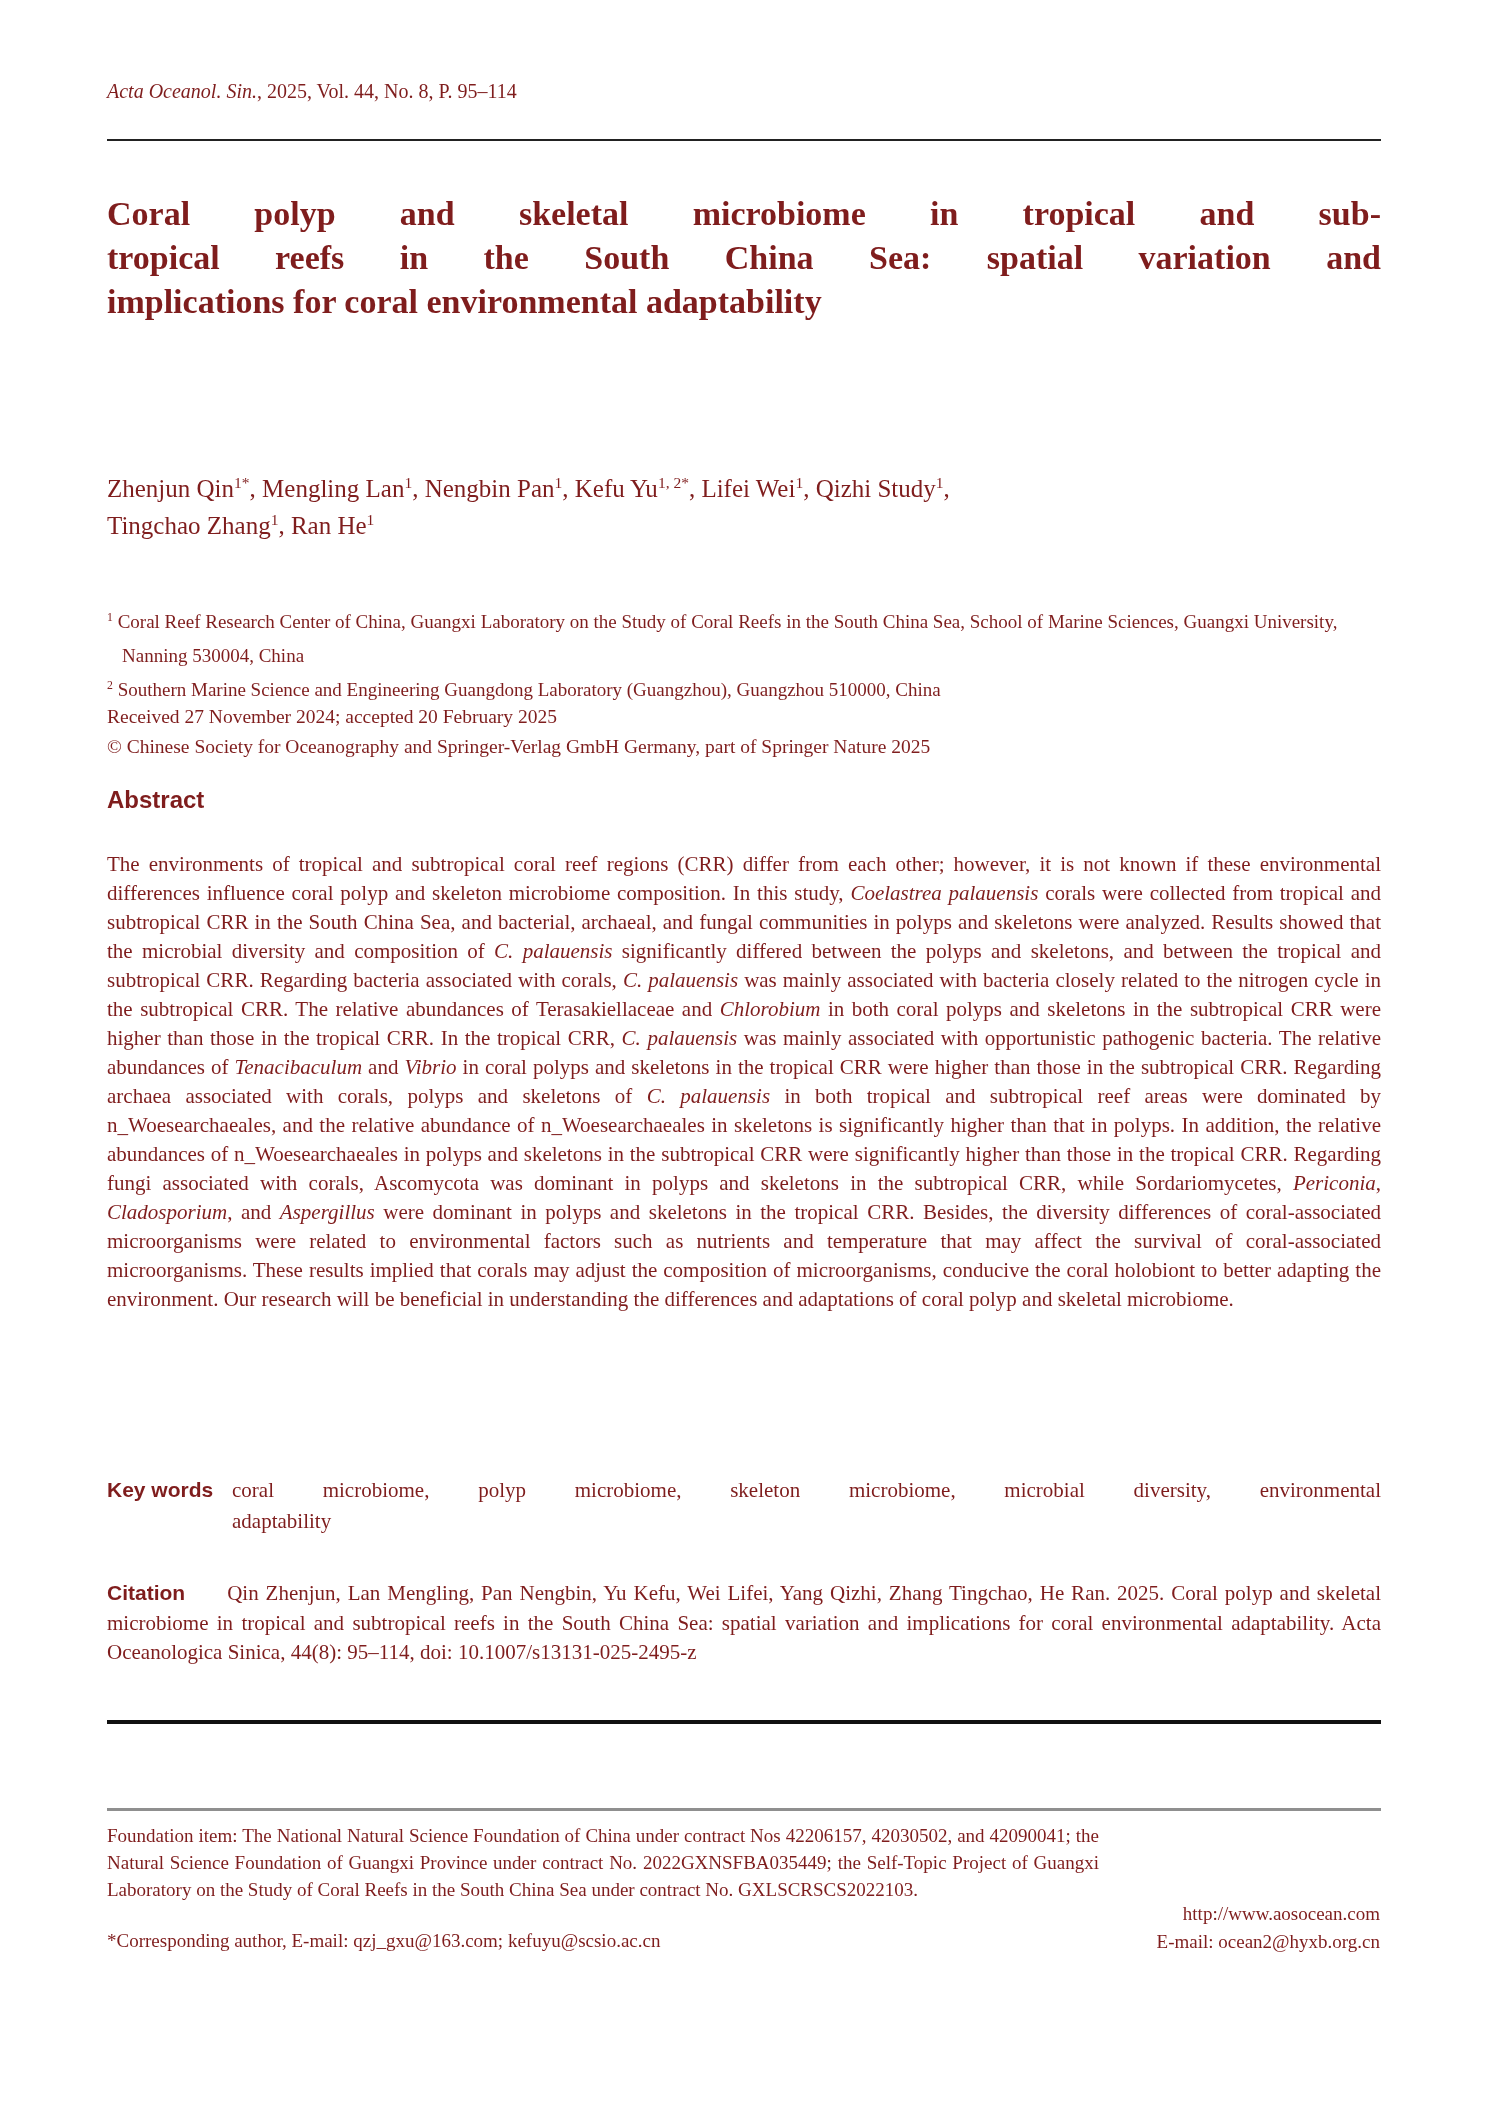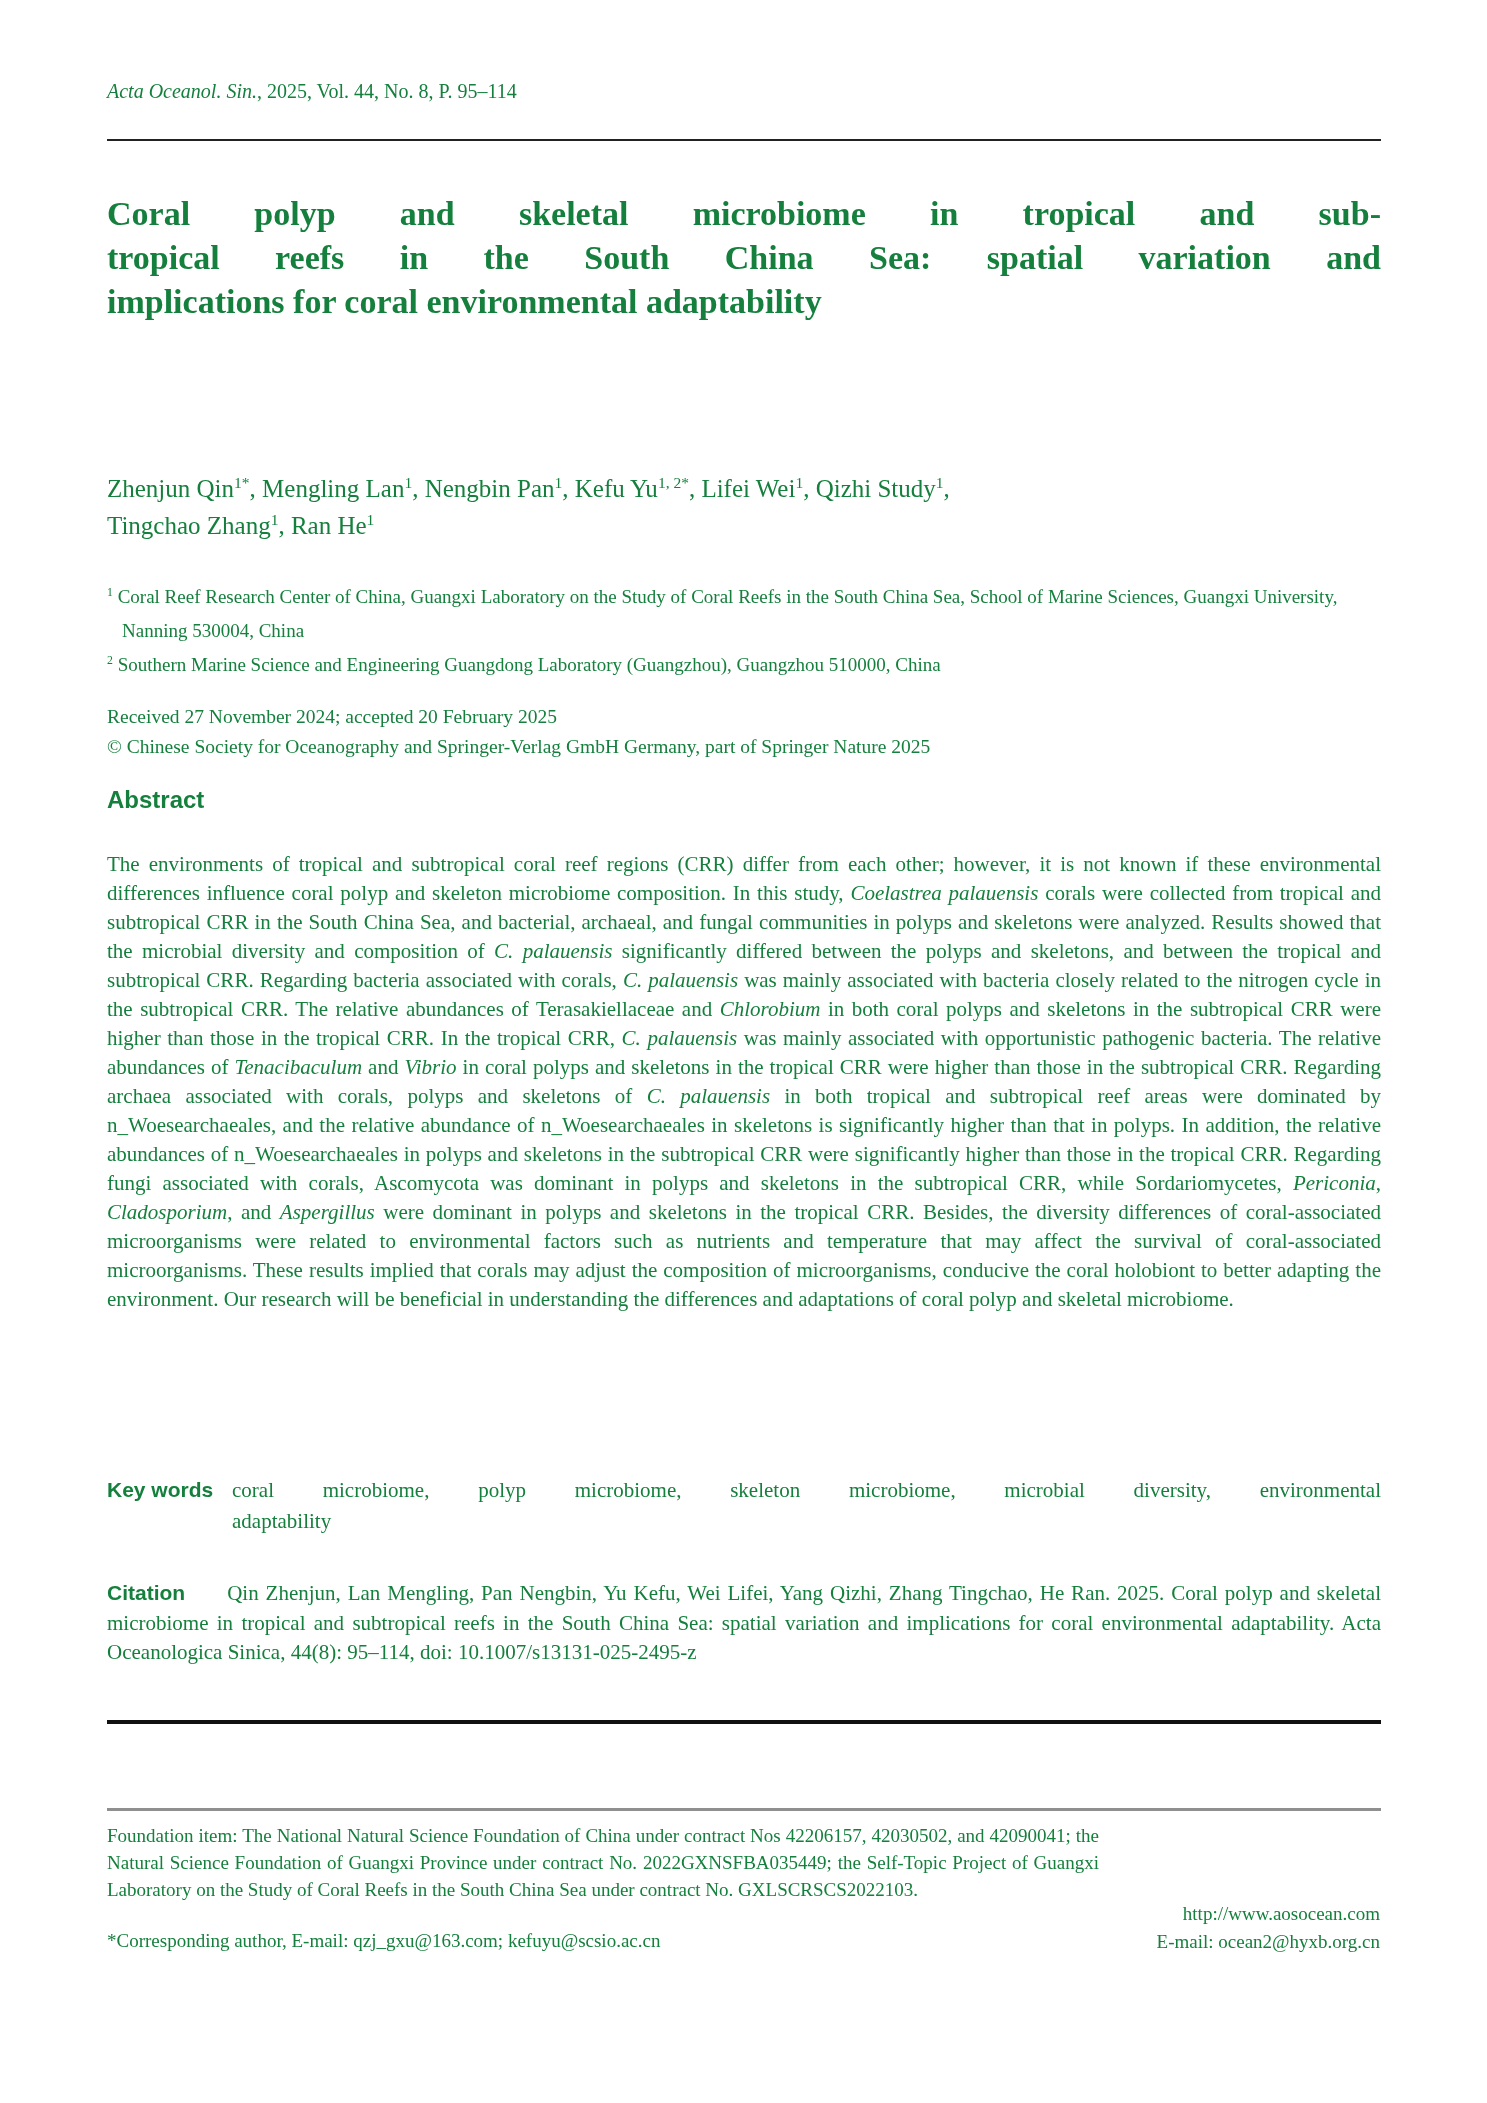--- a/index.html
+++ b/index.html
@@ -1,37 +1,37 @@
 <!DOCTYPE html>
 <html><head>
 <meta charset="utf-8">
 <style>
   html, body { margin:0; padding:0; background:#ffffff; }
   .page {
     position:relative;
     width:1487px; height:2103px;
     background:#ffffff;
-    color:#15803d;
+    color:#7f1d1d;
     font-family:"Liberation Serif", serif;
     overflow:hidden;
   }
   .blk { position:absolute; left:107px; width:1274px; }
   .it { font-style:italic; }
   sup { font-size:0.62em; line-height:0; vertical-align:super; }
 
   .journal-line { top:80px; font-size:20px; }
   .doi-line { top:110px; font-size:20px; }
   .rule-header { position:absolute; left:107px; top:139px; width:1274px; height:2px; background:#222; }
 
   .paper-title { top:192px; font-size:34px; font-weight:bold; line-height:44px; }
   .paper-title .tl-just { text-align:justify; text-align-last:justify;font-family:Liberation Serif, serif; }
 
   .authors-line { top:470px; font-size:25px; line-height:37px; }
 
-  .affiliations { top:580px; font-size:19px; line-height:34px; }
+  .affiliations { top:605px; font-size:19px; line-height:34px; }
   .aff-item { padding-left:15px; text-indent:-15px; }
 
   .received-line { top:706px; font-size:19.5px; }
   .copyright-line { top:736px; font-size:19.5px; }
 
   .abstract-heading { top:786px; font-size:24px; font-weight:bold;
     font-family:"Liberation Sans", sans-serif; }
   .abstract-text { top:850px; font-size:21px; line-height:29px; text-align:justify; }
 
   .keywords-block { top:1474px; width:1149px; padding-left:125px;

